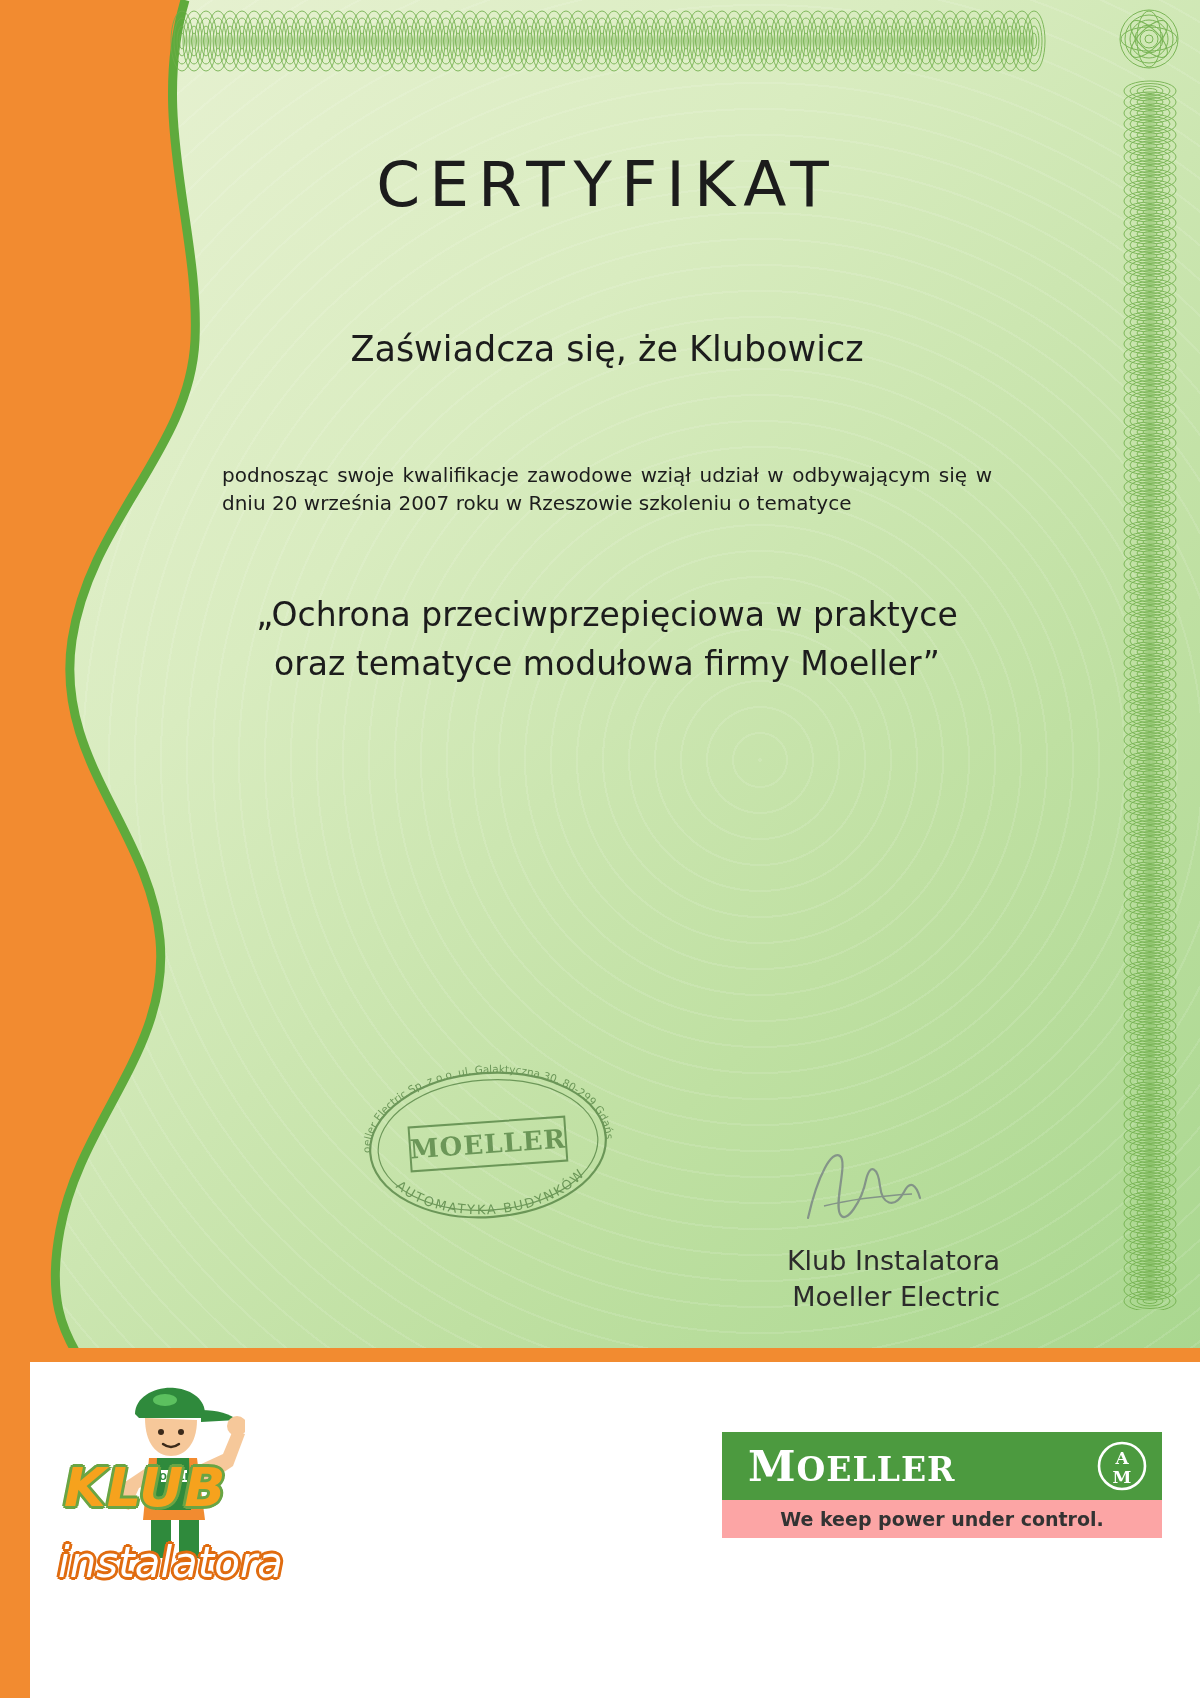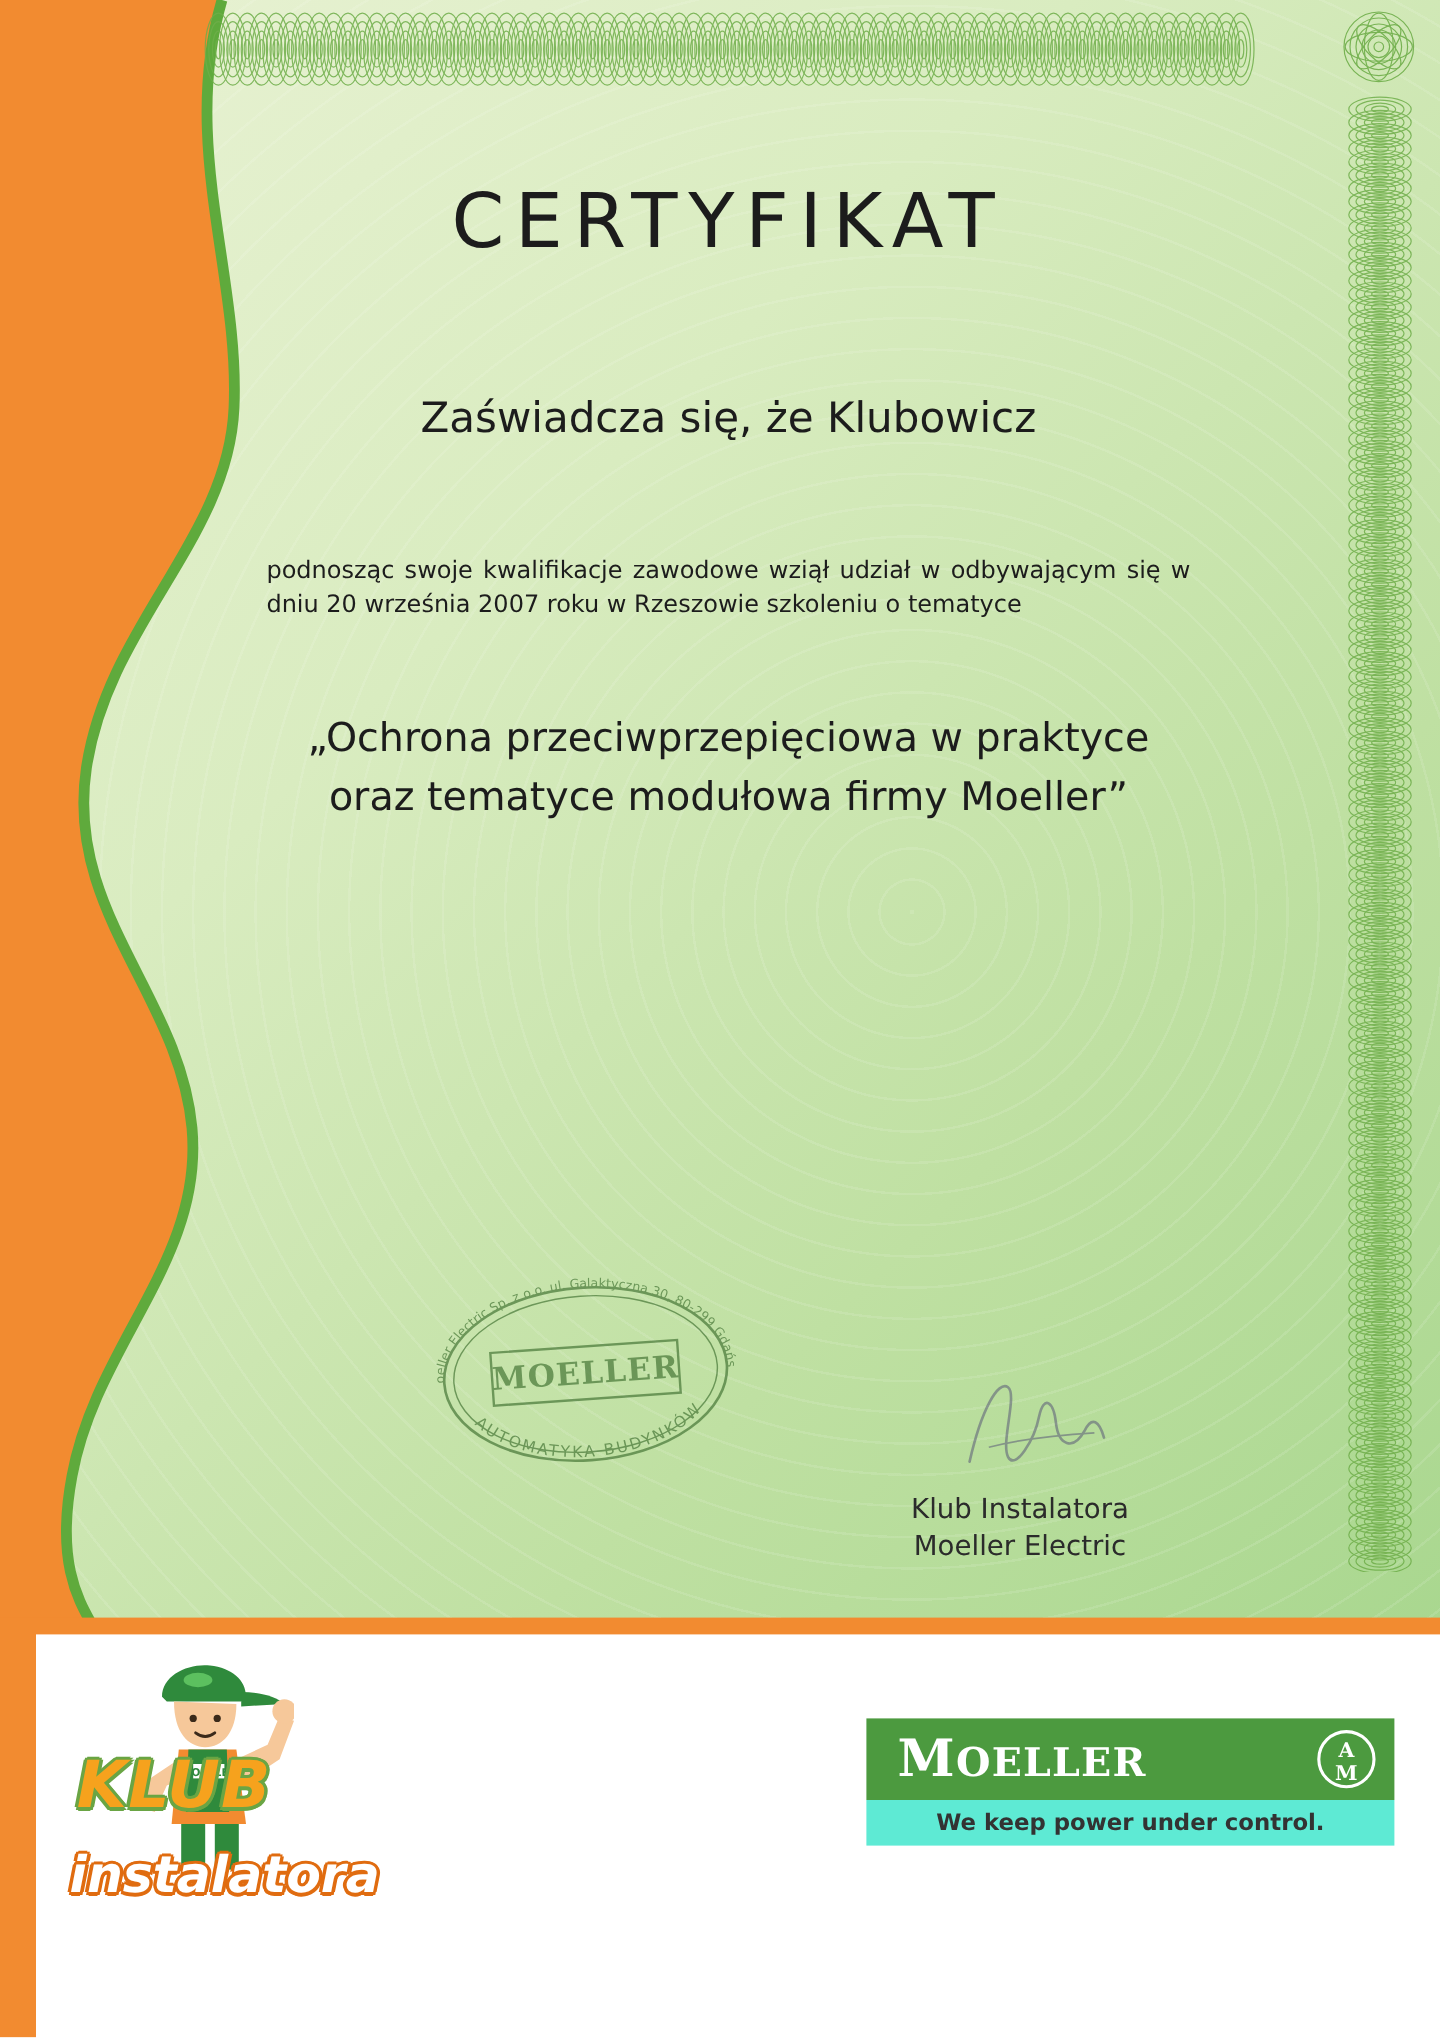--- a/index.html
+++ b/index.html
@@ -156,23 +156,23 @@
     width: 130px;
     height: 100px;
     z-index: 7;
     opacity: .55;
   }
   .sign-caption {
     position: absolute;
     left: 700px;
     top: 1243px;
     width: 300px;
-    text-align: center;
+    text-align: right;
     z-index: 7;
-    font-size: 23px;
+    font-size: 27px;
     line-height: 1.35;
     color: #2b2b2b;
   }
 
   
   .footer {
     position: absolute;
     left: 0;
     top: 1360px;
     width: 1200px;
@@ -222,21 +222,21 @@
       -3px 0 0 #6aa544, 3px 0 0 #6aa544,
       0 -3px 0 #6aa544, 0 3px 0 #6aa544;
     line-height: .95;
   }
   .klub-sub {
     position: absolute;
     left: 28px;
     top: 168px;
     width: 300px;
     font-family: "DejaVu Sans", sans-serif;
-    font-weight: 700;
+    font-weight: 400;
     font-style: italic;
     font-size: 42px;
     color: #ffffff;
     letter-spacing: 0px;
     text-shadow:
       -2px -2px 0 #e06c10, 2px -2px 0 #e06c10,
       -2px 2px 0 #e06c10, 2px 2px 0 #e06c10,
       -3px 0 0 #e06c10, 3px 0 0 #e06c10,
       0 -3px 0 #e06c10, 0 3px 0 #e06c10;
   }
@@ -272,21 +272,21 @@
     letter-spacing: 1px;
   }
   .moeller-name .small-caps {
     font-size: 33px;
   }
   .moeller-mark {
     width: 52px;
     height: 52px;
   }
   .moeller-tag {
-    background: #5eead4;
+    background: #fca5a5;
     height: 38px;
     display: flex;
     align-items: center;
     justify-content: center;
     color: #333;
     font-size: 19px;
     font-family: "DejaVu Sans", sans-serif;
     font-weight: 600;
   }
 </style>

